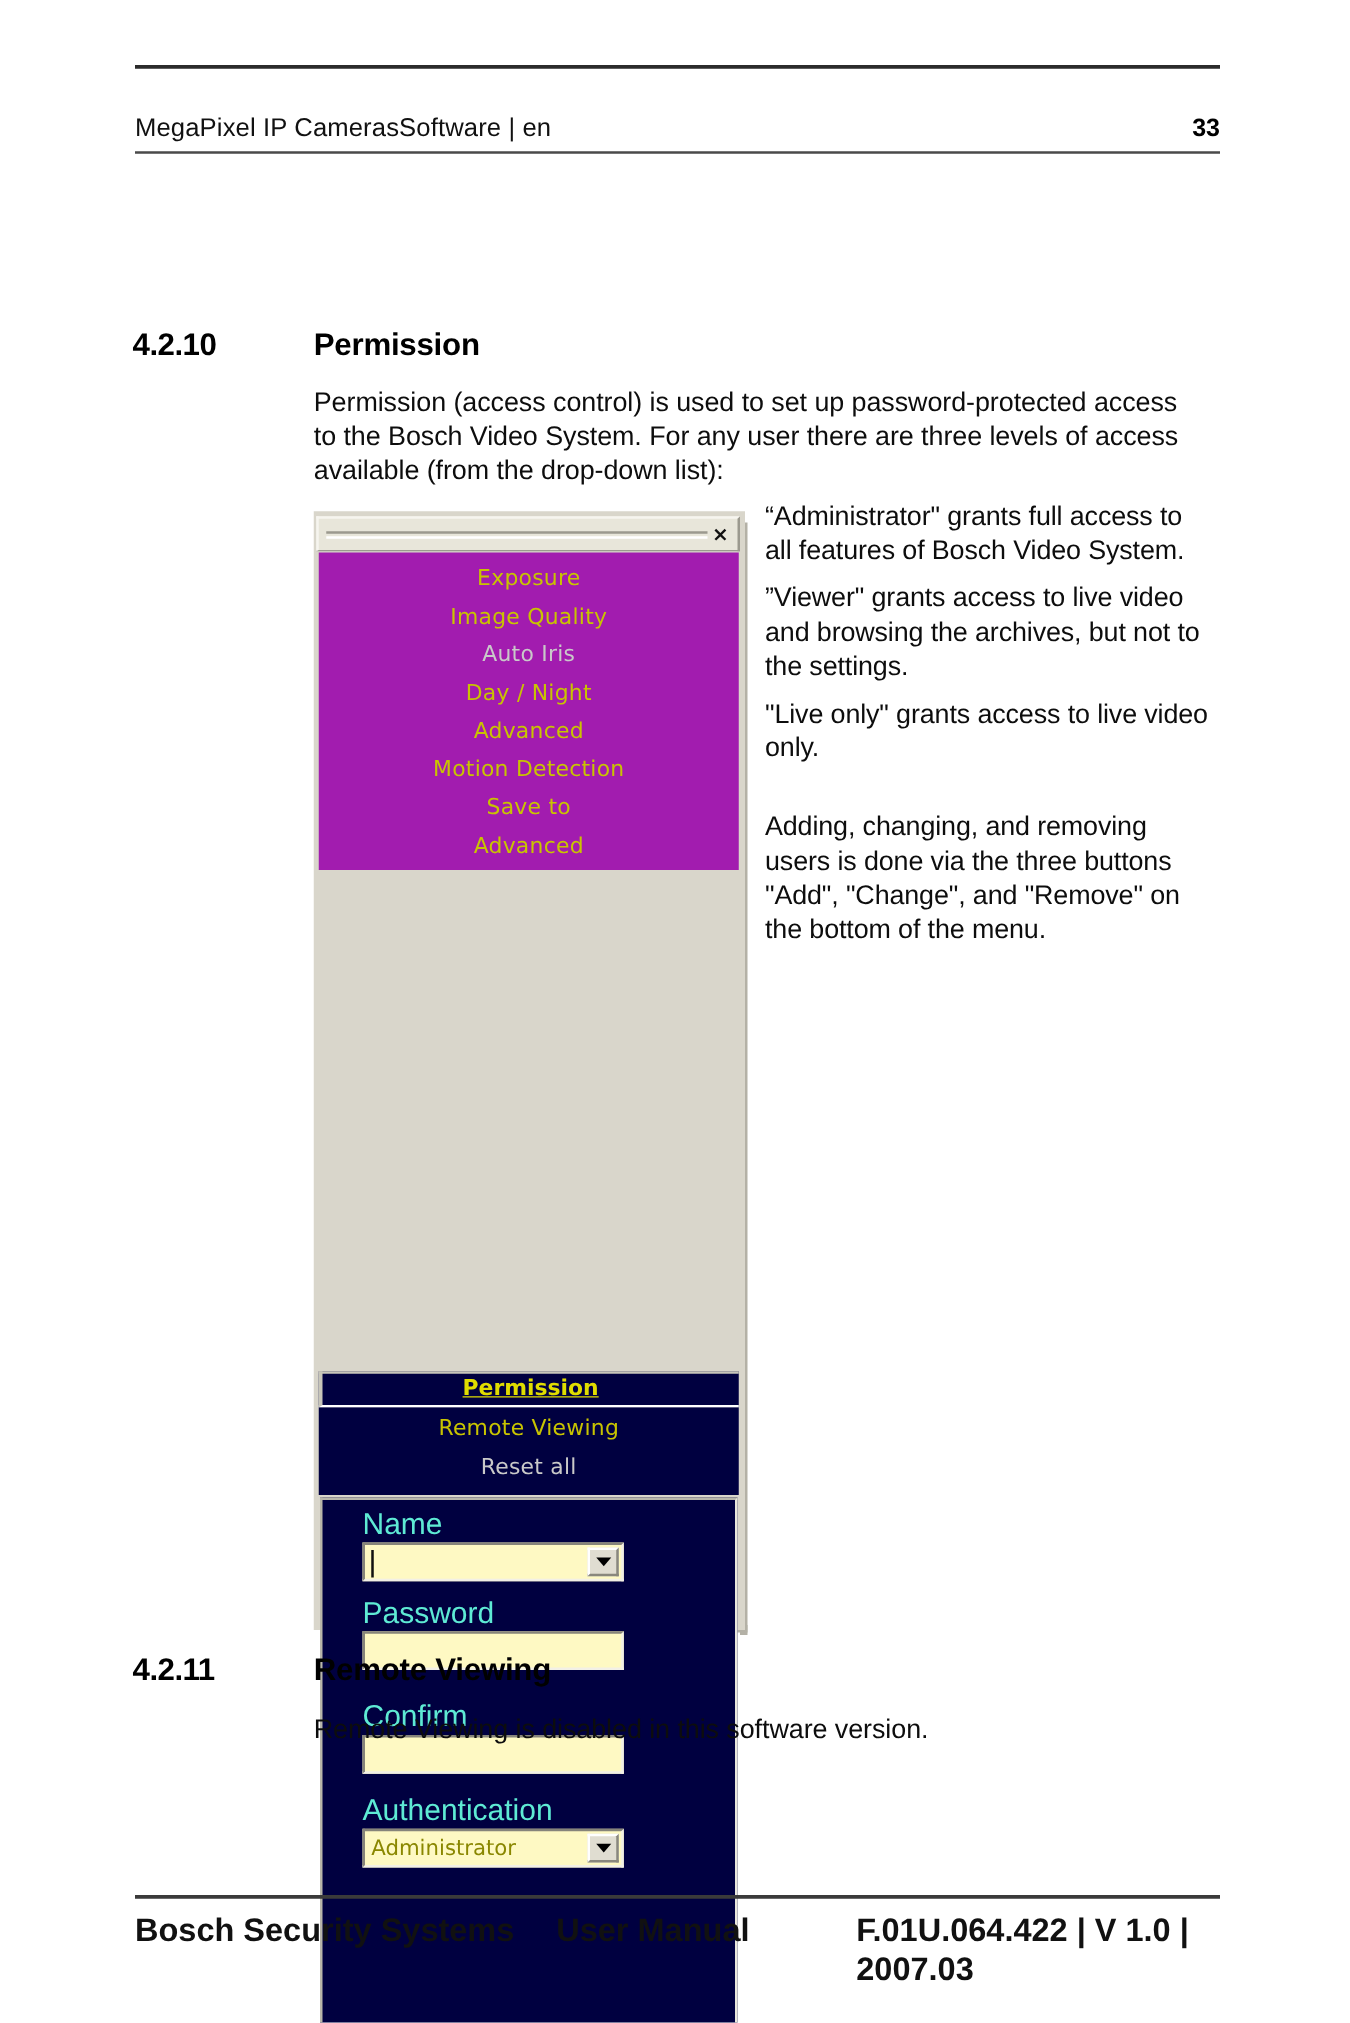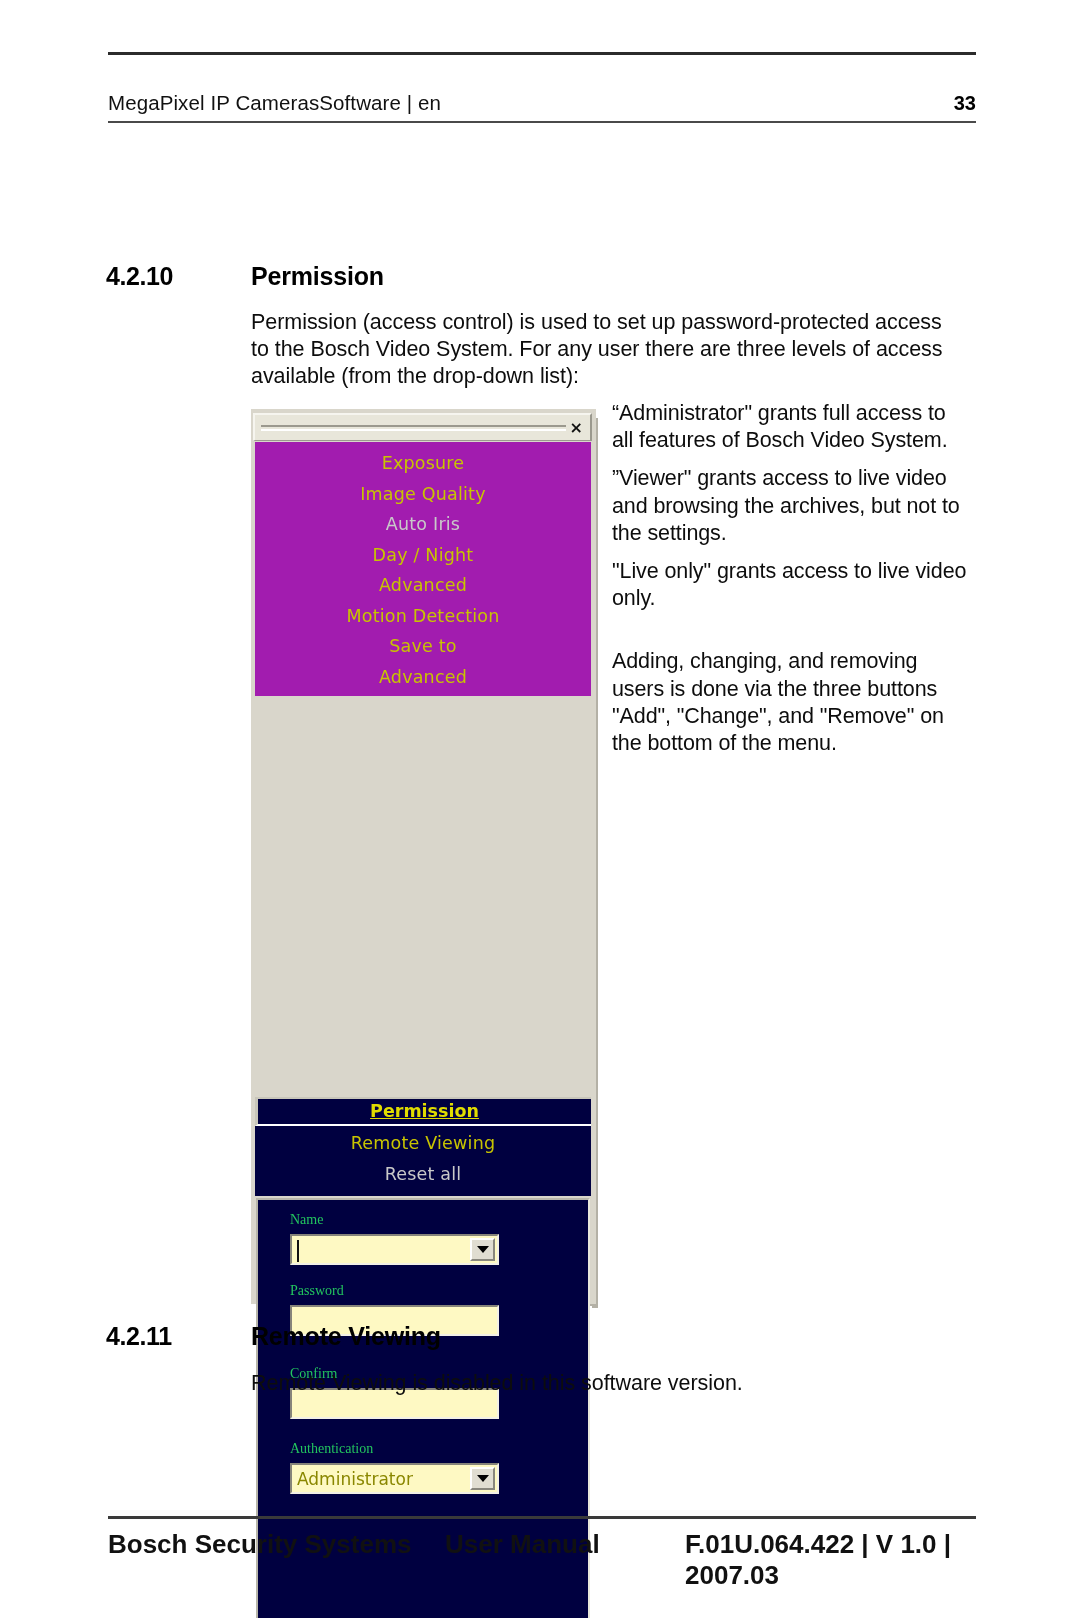--- a/index.html
+++ b/index.html
@@ -238,23 +238,23 @@
     border-top: 2px solid #b8b6aa;
     border-left: 2px solid #b8b6aa;
     border-right: 2px solid #e9e7dc;
     border-bottom: 2px solid #e9e7dc;
     box-sizing: border-box;
   }
   .form-inner {
     padding: 8px 0 0 32px;
   }
   .field-label {
-    font-size: 14px;
-    color: #22c55e;
-    font-family: Liberation Serif, serif;
+    font-size: 24px;
+    color: #5eead4;
+    font-family: Liberation Sans, sans-serif;
     line-height: 24px;
     margin-bottom: 2px;
   }
   .field-box {
     width: 209px;
     height: 31px;
     background: #fef9c3;
     border-top: 2px solid #86847a;
     border-left: 2px solid #86847a;
     border-right: 2px solid #f2f0e6;

